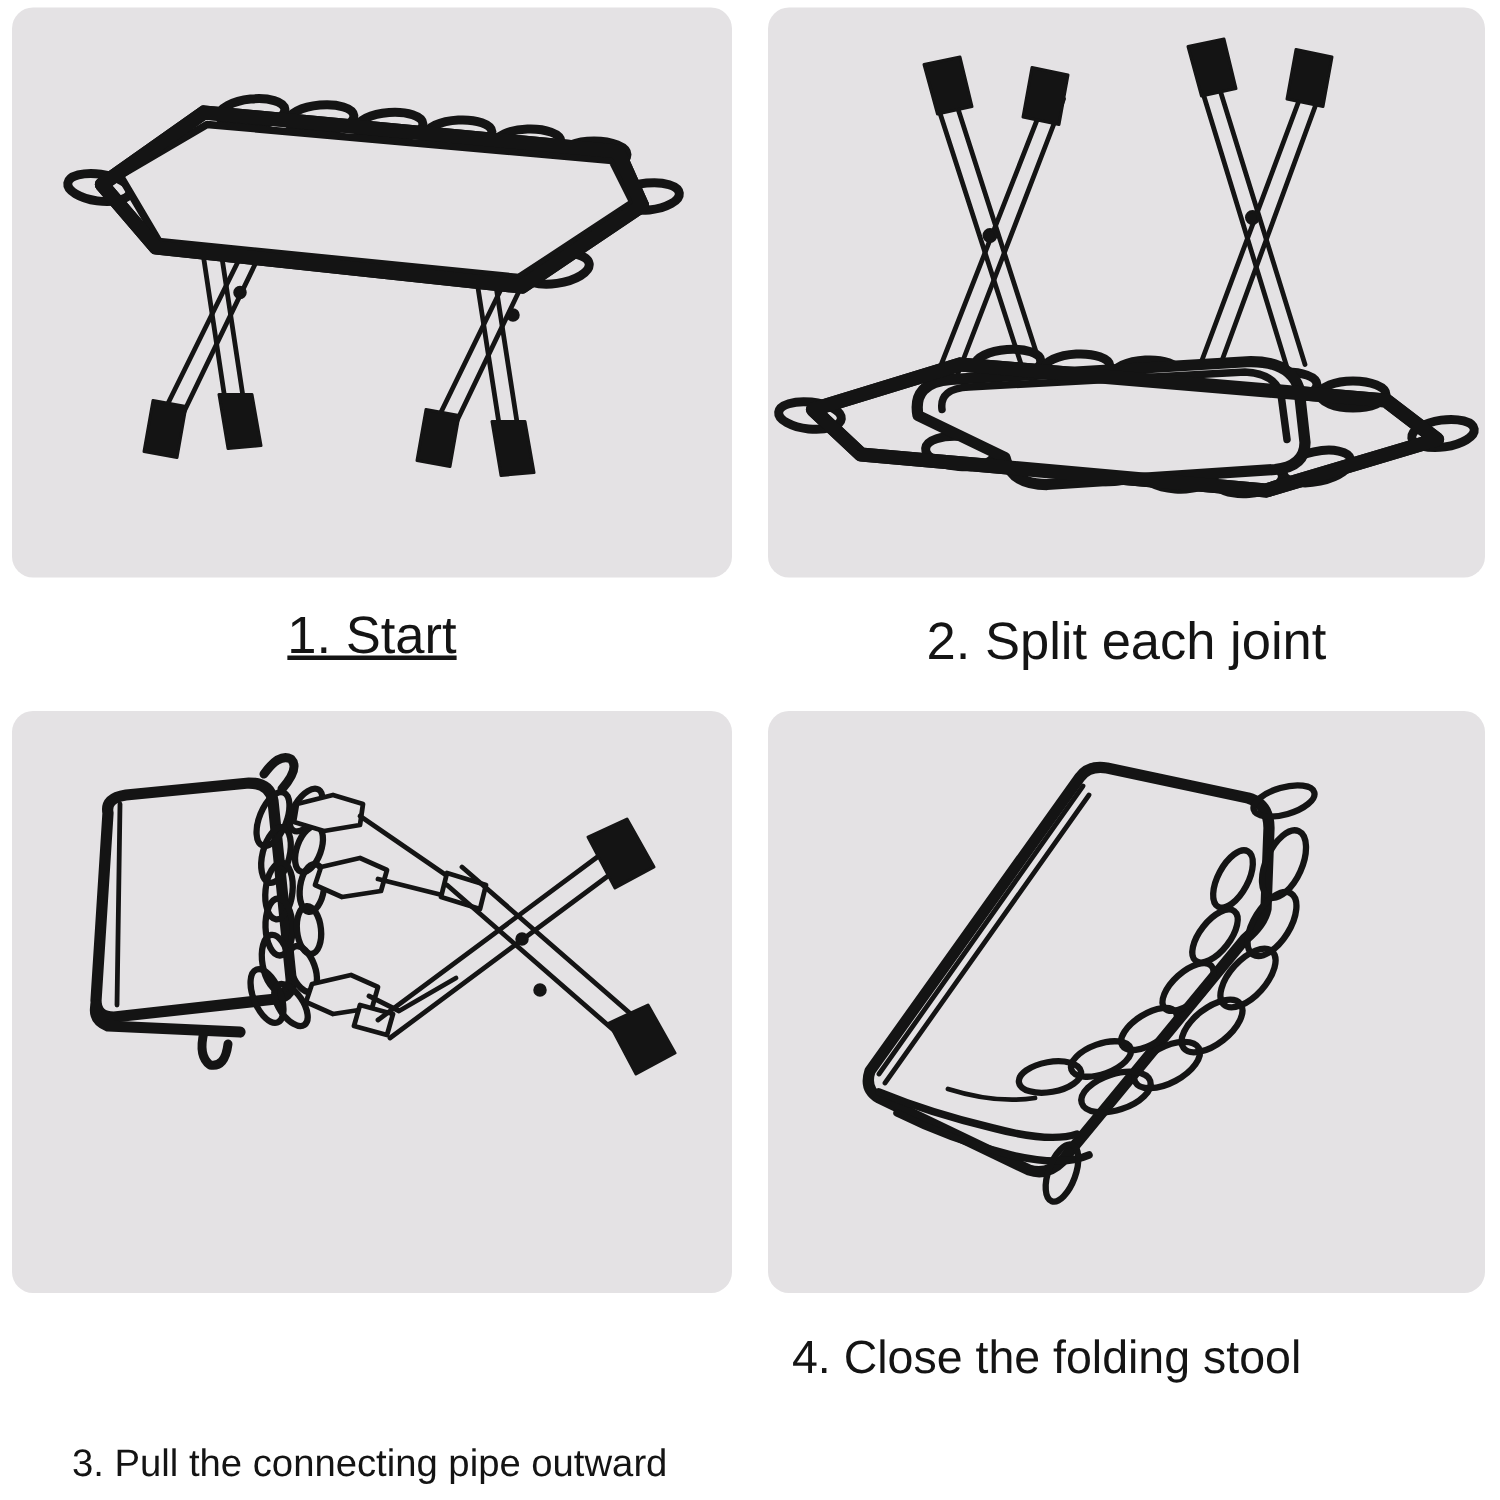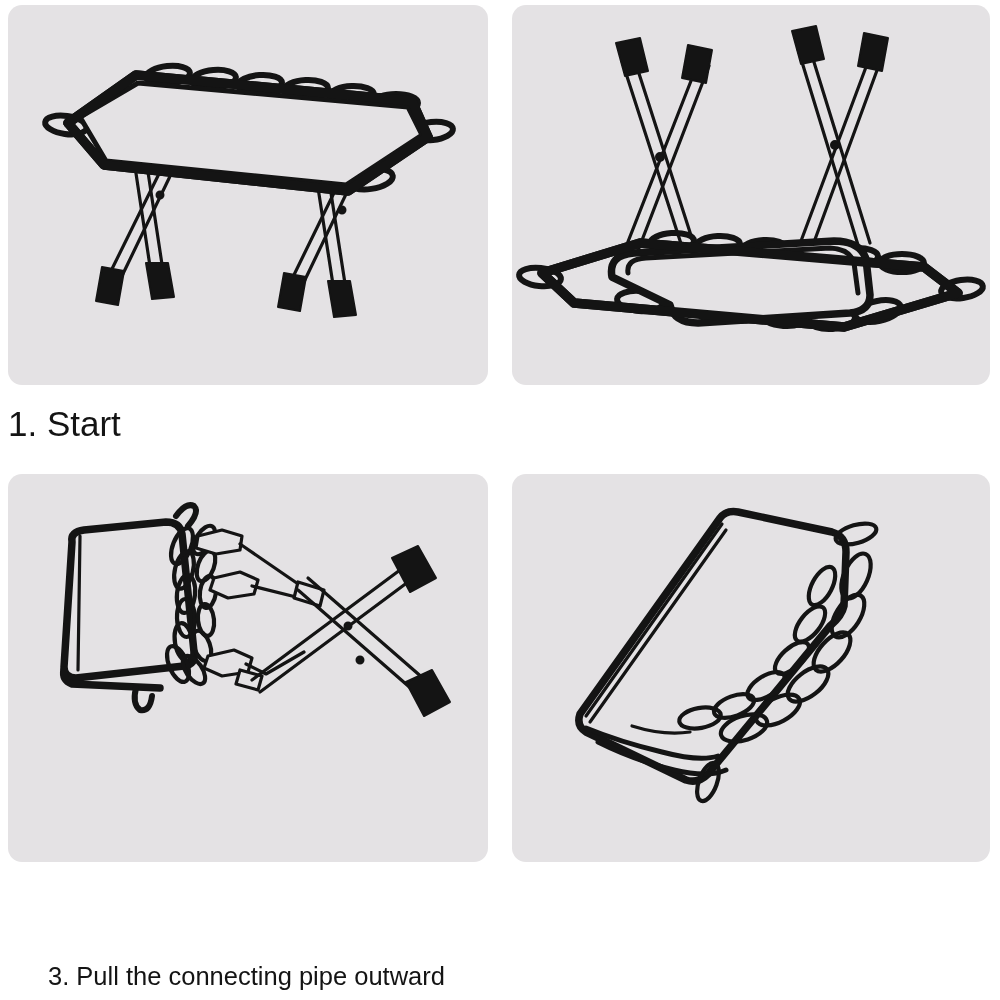--- a/index.html
+++ b/index.html
@@ -37,21 +37,23 @@
 
   
   .caption {
     position: absolute;
     color: #141414;
     line-height: 1.28;
     white-space: pre;
   }
   #caption-1 {
     left: 8px; top: 402px; width: 480px;
+    text-align: center;
     font-size: 35px;
+    text-decoration: underline;
   }
   #caption-2 {
     left: 512px; top: 406px; width: 478px;
     text-align: center;
     font-size: 35px;
   }
   #caption-3 {
     left: 24px; top: 878px; width: 470px;
     text-align: left;
     font-size: 25.5px;
@@ -289,20 +291,22 @@
           <ellipse cx="254" cy="212" rx="10" ry="21" transform="rotate(58 254 212)"></ellipse>
           <ellipse cx="222" cy="232" rx="10" ry="21" transform="rotate(70 222 232)"></ellipse>
           <ellipse cx="188" cy="244" rx="10" ry="21" transform="rotate(80 188 244)"></ellipse>
         </g>
       </g>
     </svg>
   </div>
 
   <div class="caption" id="caption-1">1. Start</div>
 
+  <div class="caption" id="caption-2">2. Split each joint</div>
 
   <div class="caption" id="caption-3">
     <span class="cap-line">3. Pull the connecting pipe outward</span>
     
   </div>
 
+  <div class="caption" id="caption-4">4. Close the folding stool</div>
 
 </div>
 
 </body></html>

